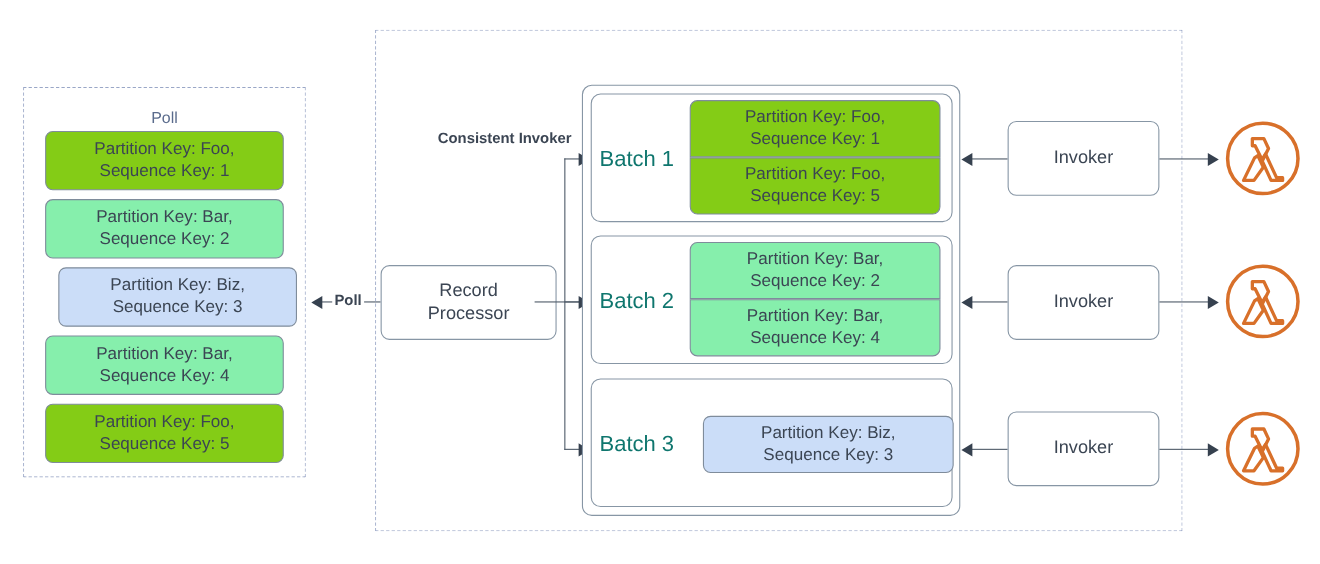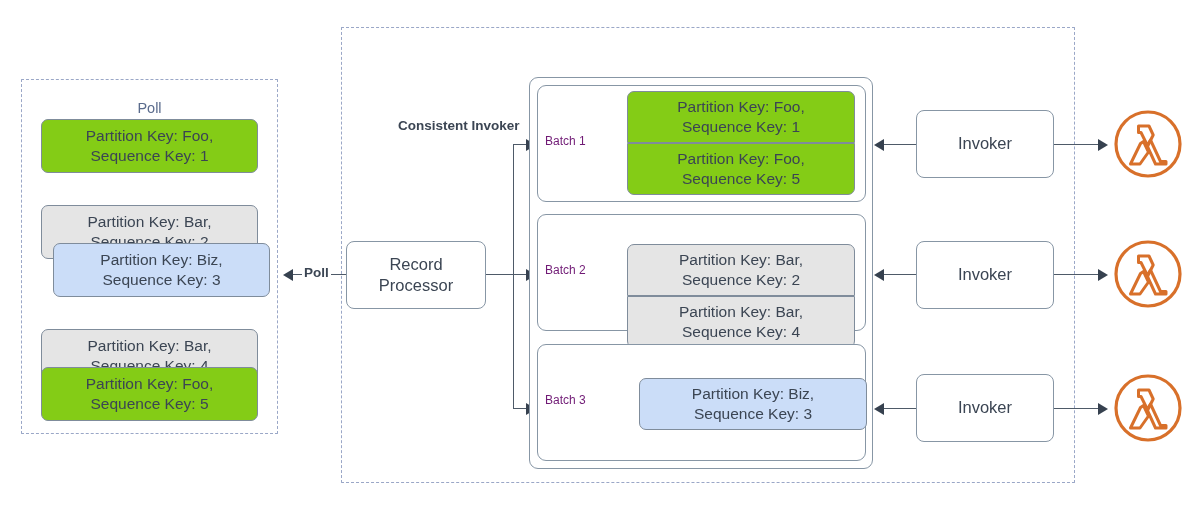--- a/index.html
+++ b/index.html
@@ -41,21 +41,21 @@
     font-size: 15.5px;
     line-height: 1.32;
     text-align: center;
     display: flex;
     flex-direction: column;
     align-items: center;
     justify-content: center;
     white-space: nowrap;
   }
   .record.pink  { background: #84cc16; }
-  .record.mint  { background: #e5e5e5; margin-top: 24px; }
+  .record.mint  { background: #86efac; }
   .record.blue  { background: #cbddf8; margin-left: 12px; }
 
   
   .box {
     border: 1px solid #8796a5;
     border-radius: 8px;
     background: #ffffff;
     color: #3b4553;
     font-size: 16.5px;
     line-height: 1.3;
@@ -73,22 +73,22 @@
     border-radius: 9px;
     background: #ffffff;
   }
   .batch {
     border: 1.3px solid #8796a5;
     border-radius: 9px;
     background: #ffffff;
   }
   .batch-label {
     position: absolute;
-    color: #701a75;
-    font-size: 12px;
+    color: #0f766e;
+    font-size: 20px;
     white-space: nowrap;
   }
 
   
   .line-h { background: #4e5a68; height: 1.4px; }
   .line-v { background: #4e5a68; width: 1.4px; }
 
   .arrow { width: 0; height: 0; }
   .arrow-left {
     border-top: 6px solid transparent;
@@ -140,21 +140,21 @@
   </div>
   <div class="abs record pink" style="left:41px; top:367px; width:217px; height:54px;">
     <span>Partition Key: Foo,</span>
     <span>Sequence Key: 5</span>
   </div>
 
   <div class="abs line-h" style="left:292px; top:274px; width:54px;"></div>
   <div class="abs arrow arrow-left" style="left:283px; top:269px;"></div>
   <div class="edge-label" style="left:302px; top:265px;">Poll</div>
 
-  <div class="abs box" style="left:346px; top:241px; width:140px; height:68px;">
+  <div class="abs box" style="left:346px; top:241px; width:160px; height:68px;">
     <span>Record</span>
     <span>Processor</span>
   </div>
 
   <div class="abs dashed-group" style="left:341px; top:27px; width:734px; height:456px;"></div>
 
   <div class="abs line-h" style="left:486px; top:274px; width:66px;"></div>
 
   <div class="abs line-v" style="left:513px; top:144px; width:1.4px; height:265px;"></div>
 

